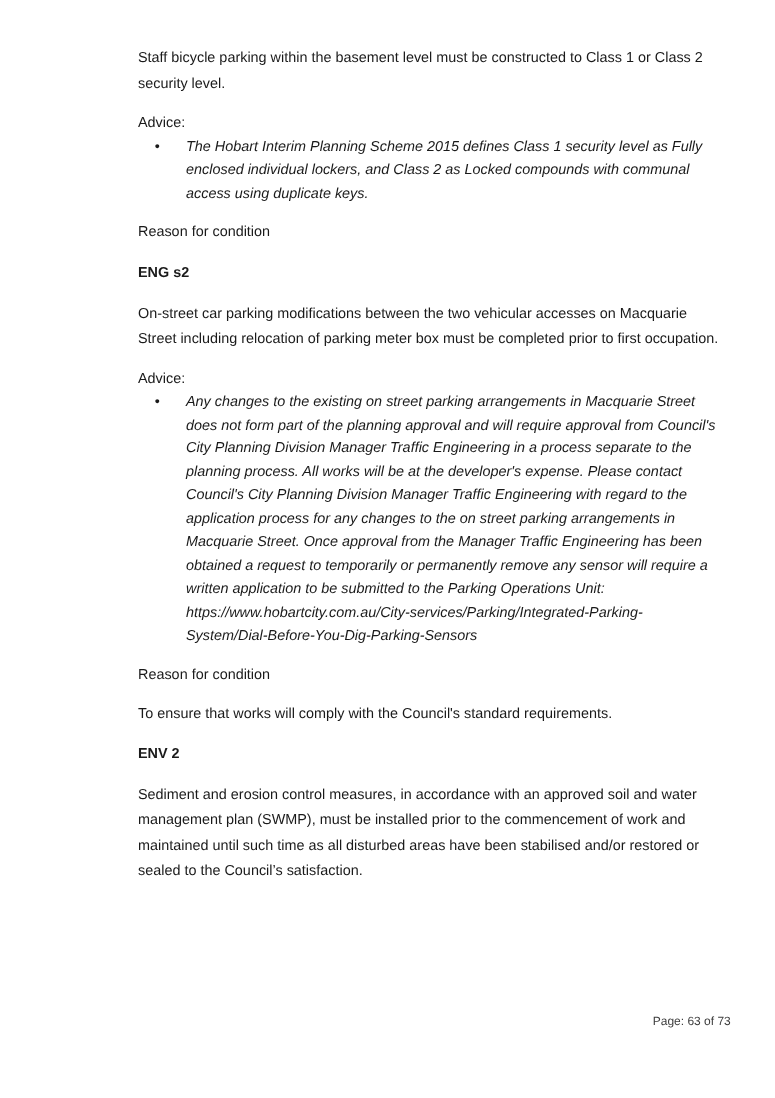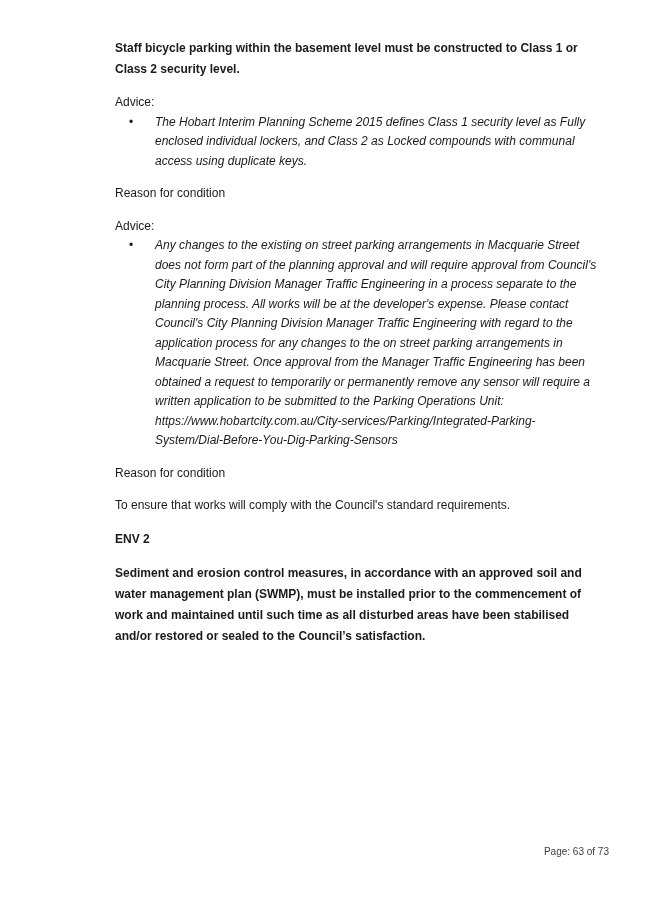--- a/index.html
+++ b/index.html
@@ -22,21 +22,21 @@
     top: 38px;
     left: 115px;
     right: 45px;
   }
   .para {
     font-size: 12px;
     line-height: 19.5px;
     margin: 0 0 13px 0;
   }
   .requirement {
-    font-weight: bold;
+    font-weight: normal;
     line-height: 21px;
   }
   .heading {
     font-weight: bold;
     font-size: 12px;
     line-height: 21px;
     margin: 0 0 13px 0;
   }
   .advice-label {
     margin-bottom: 0;
@@ -78,21 +78,23 @@
     <p class="para advice-label">Advice:</p>
 
     <div class="bullet-row">
       <span class="bullet-marker">•</span>
       <span class="bullet-text">The Hobart Interim Planning Scheme 2015 defines Class 1 security level as Fully enclosed individual lockers, and Class 2 as Locked compounds with communal access using duplicate keys.</span>
     </div>
 
     <p class="para">Reason for condition</p>
 
 
+    <p class="heading">ENG s2</p>
 
+    <p class="para requirement">On-street car parking modifications between the two vehicular accesses on Macquarie Street including relocation of parking meter box must be completed prior to first occupation.</p>
 
     <p class="para advice-label">Advice:</p>
 
     <div class="bullet-row">
       <span class="bullet-marker">•</span>
       <span class="bullet-text">Any changes to the existing on street parking arrangements in Macquarie Street does not form part of the planning approval and will require approval from Council's City Planning Division Manager Traffic Engineering in a process separate to the planning process. All works will be at the developer's expense. Please contact Council's City Planning Division Manager Traffic Engineering with regard to the application process for any changes to the on street parking arrangements in Macquarie Street. Once approval from the Manager Traffic Engineering has been obtained a request to temporarily or permanently remove any sensor will require a written application to be submitted to the Parking Operations Unit: https://www.hobartcity.com.au/City-services/Parking/Integrated-Parking-System/Dial-Before-You-Dig-Parking-Sensors</span>
     </div>
 
     <p class="para">Reason for condition</p>
 

